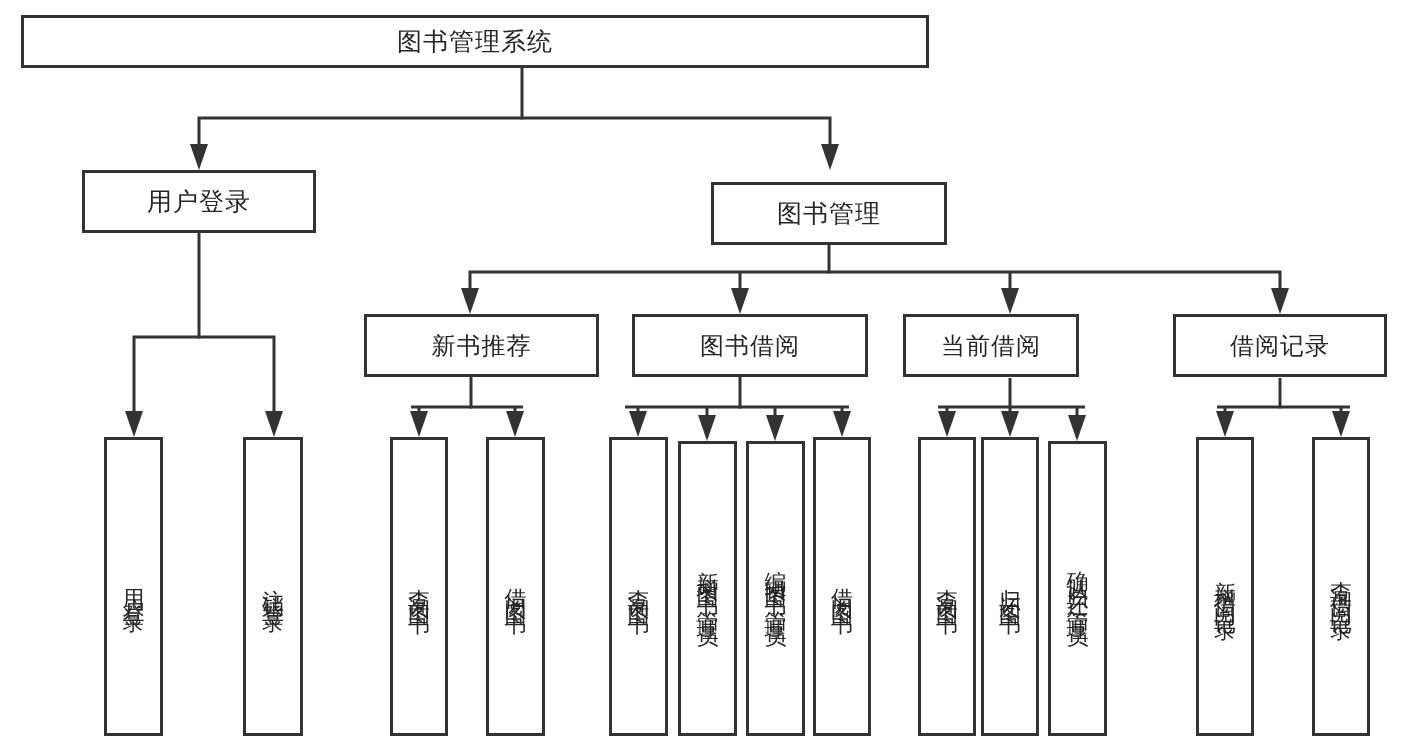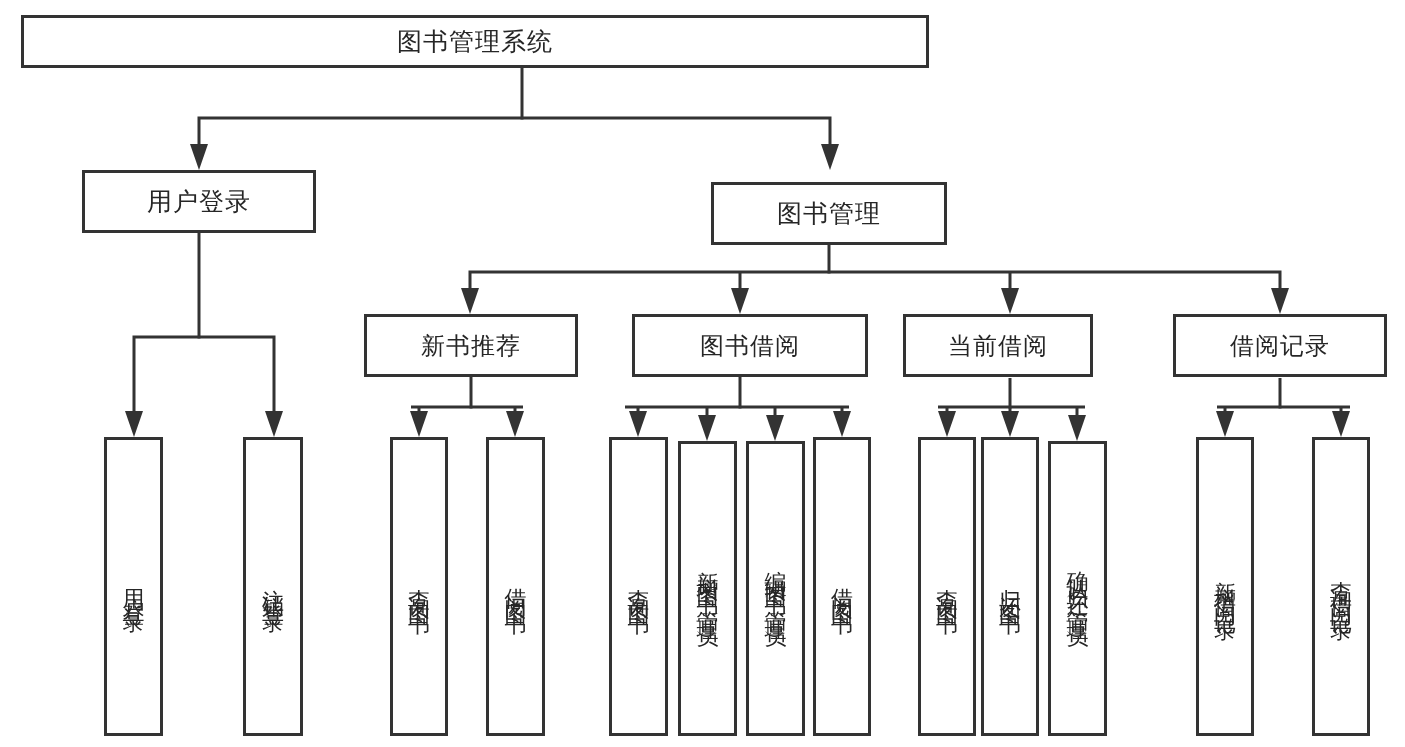--- a/index.html
+++ b/index.html
@@ -99,23 +99,23 @@
       <polygon points="1216,411 1234,411 1225,437" stroke="none"></polygon>
       <polygon points="1332,411 1350,411 1341,437" stroke="none"></polygon>
     </g>
   </svg>
 
   <div class="node" style="left:21px;top:15px;width:908px;height:53px;">图书管理系统</div>
 
   <div class="node" style="left:82px;top:170px;width:234px;height:63px;">用户登录</div>
   <div class="node" style="left:711px;top:170px;width:236px;height:63px;margin-top:12px;">图书管理</div>
 
-  <div class="node" style="left:364px;top:314px;width:214px;height:63px;font-size:24px;">新书推荐</div>
+  <div class="node" style="left:364px;top:314px;width:235px;height:63px;font-size:24px;">新书推荐</div>
   <div class="node" style="left:632px;top:314px;width:236px;height:63px;font-size:24px;">图书借阅</div>
-  <div class="node" style="left:903px;top:314px;width:190px;height:63px;font-size:24px;">当前借阅</div>
+  <div class="node" style="left:903px;top:314px;width:176px;height:63px;font-size:24px;">当前借阅</div>
   <div class="node" style="left:1173px;top:314px;width:214px;height:63px;font-size:24px;">借阅记录</div>
 
   <div class="vnode" style="left:104px;top:437px;width:59px;height:299px;">
     <span>用户登录</span>
     </div>
   <div class="vnode" style="left:243px;top:437px;width:60px;height:299px;">
     <span>注销登录</span>
     </div>
 
   <div class="vnode" style="left:390px;top:437px;width:58px;height:299px;">

